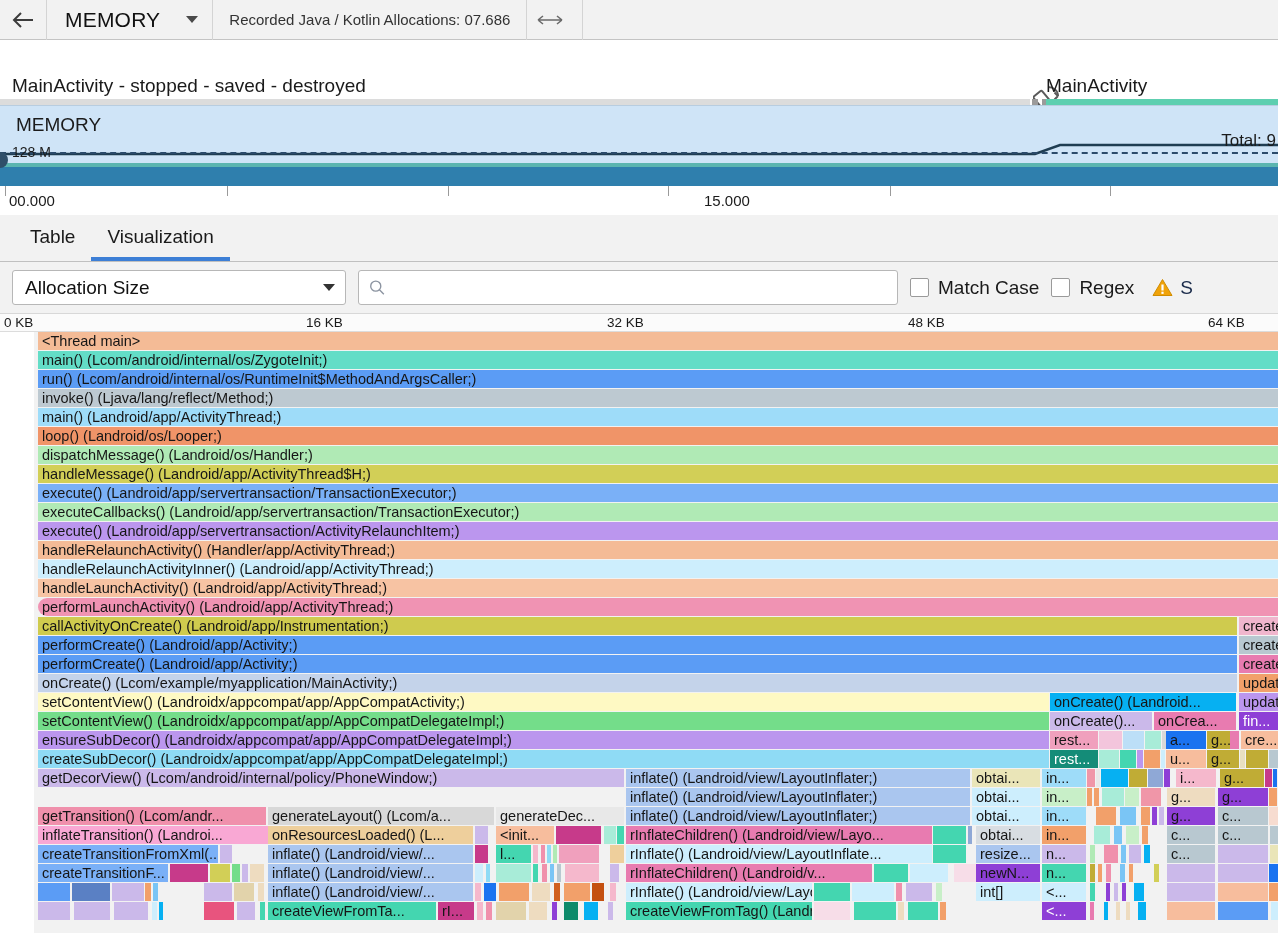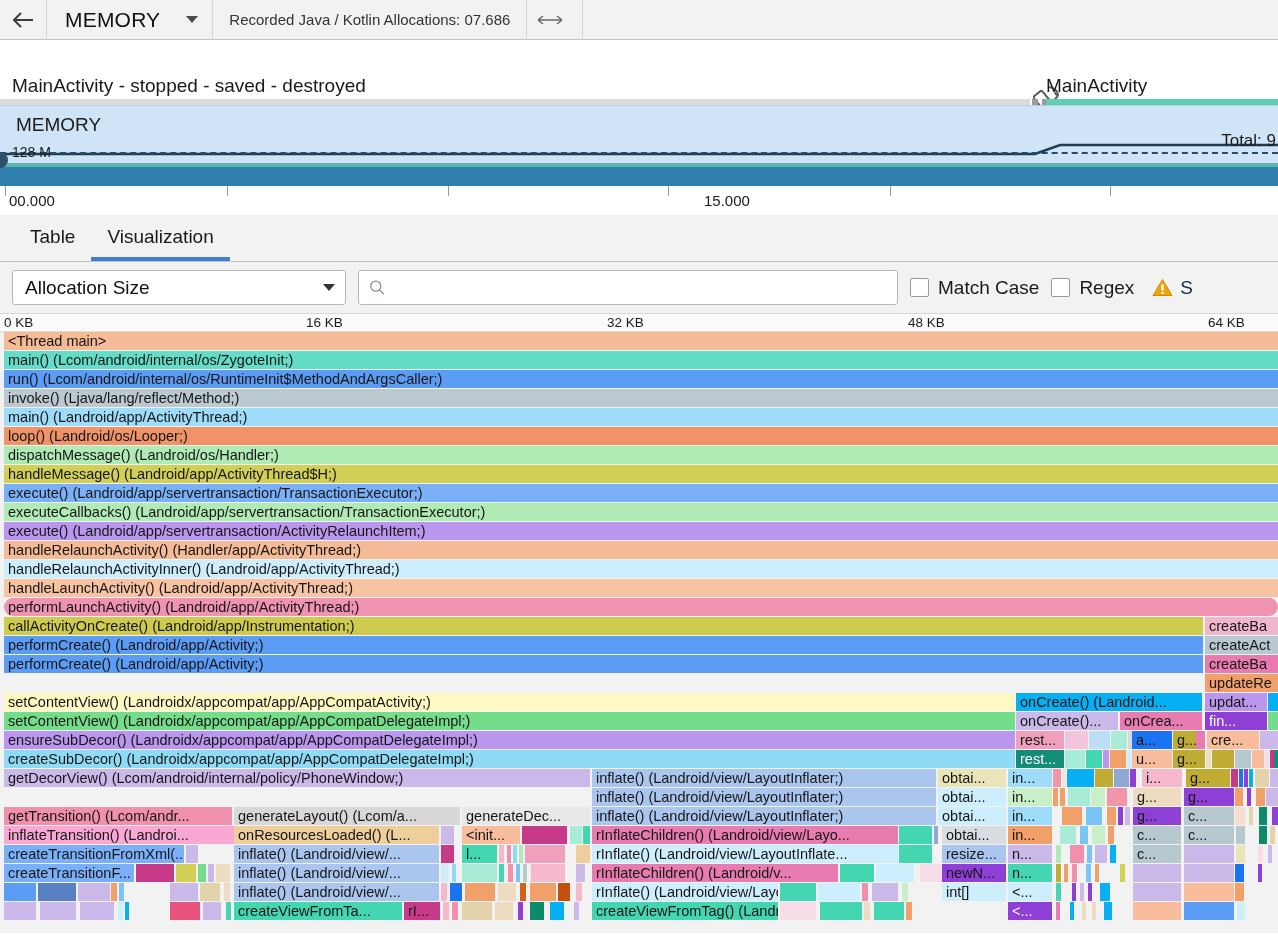--- a/index.html
+++ b/index.html
@@ -220,20 +220,21 @@
     position: absolute; top: 0; font-size: 13.5px; color: #1a1a1a;
     line-height: 17px;
   }
 
   
   #flame {
     position: relative;
     height: 601px;
     background: #f2f2f2;
     overflow: hidden;
+    margin-left: 34px;
   }
   .flame-row {
     position: absolute;
     left: 0; width: 1278px;
     height: 19px;
   }
   .fseg {
     position: absolute;
     top: 0; height: 18px;
     overflow: hidden;
@@ -410,20 +411,21 @@
     </div>
     <div class="flame-row" style="top: 304px;">
       <div class="fseg" title="performCreate() (Landroid/app/Activity;)" style="left: 4px; width: 1199px; background: rgb(91, 156, 245);">performCreate() (Landroid/app/Activity;)</div>
       <div class="fseg" title="createAct" style="left: 1205px; width: 73px; background: rgb(184, 200, 208);">createAct</div>
     </div>
     <div class="flame-row" style="top: 323px;">
       <div class="fseg" title="performCreate() (Landroid/app/Activity;)" style="left: 4px; width: 1199px; background: rgb(91, 156, 245);">performCreate() (Landroid/app/Activity;)</div>
       <div class="fseg" title="createBa" style="left: 1205px; width: 73px; background: rgb(232, 123, 176);">createBa</div>
     </div>
     <div class="flame-row" style="top: 342px;">
+      <div class="fseg" title="onCreate() (Lcom/example/myapplication/MainActivity;)" style="left: 4px; width: 1199px; background: rgb(196, 211, 234);">onCreate() (Lcom/example/myapplication/MainActivity;)</div>
       <div class="fseg" title="updateRe" style="left: 1205px; width: 73px; background: rgb(242, 160, 106);">updateRe</div>
     </div>
     <div class="flame-row" style="top: 361px;">
       <div class="fseg" title="setContentView() (Landroidx/appcompat/app/AppCompatActivity;)" style="left: 4px; width: 1011px; background: #fef9c3;">setContentView() (Landroidx/appcompat/app/AppCompatActivity;)</div>
       <div class="fseg" title="" style="left: 1016px; width: 14px; background: rgb(99, 221, 199);"></div>
       <div class="fseg" title="onCreate() (Landroid..." style="left: 1016px; width: 186px; background: rgb(6, 176, 242);">onCreate() (Landroid...</div>
       <div class="fseg" title="updat..." style="left: 1205px; width: 62px; background: rgb(187, 150, 238);">updat...</div>
       <div class="fseg" title="" style="left: 1268px; width: 10px; background: rgb(6, 176, 242);"></div>
     </div>
     <div class="flame-row" style="top: 380px;">

